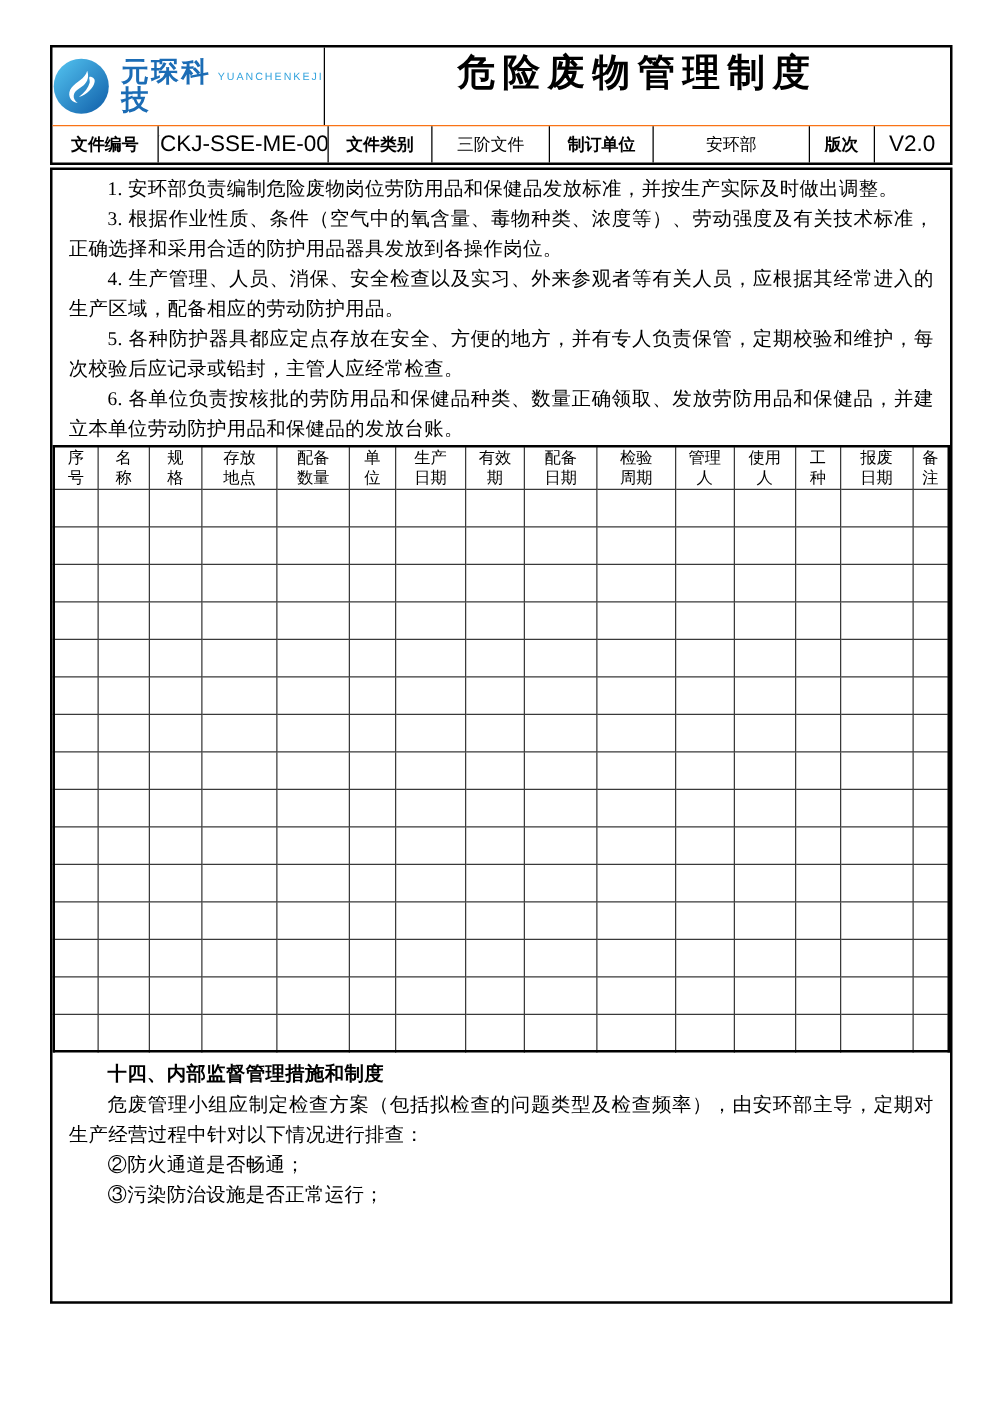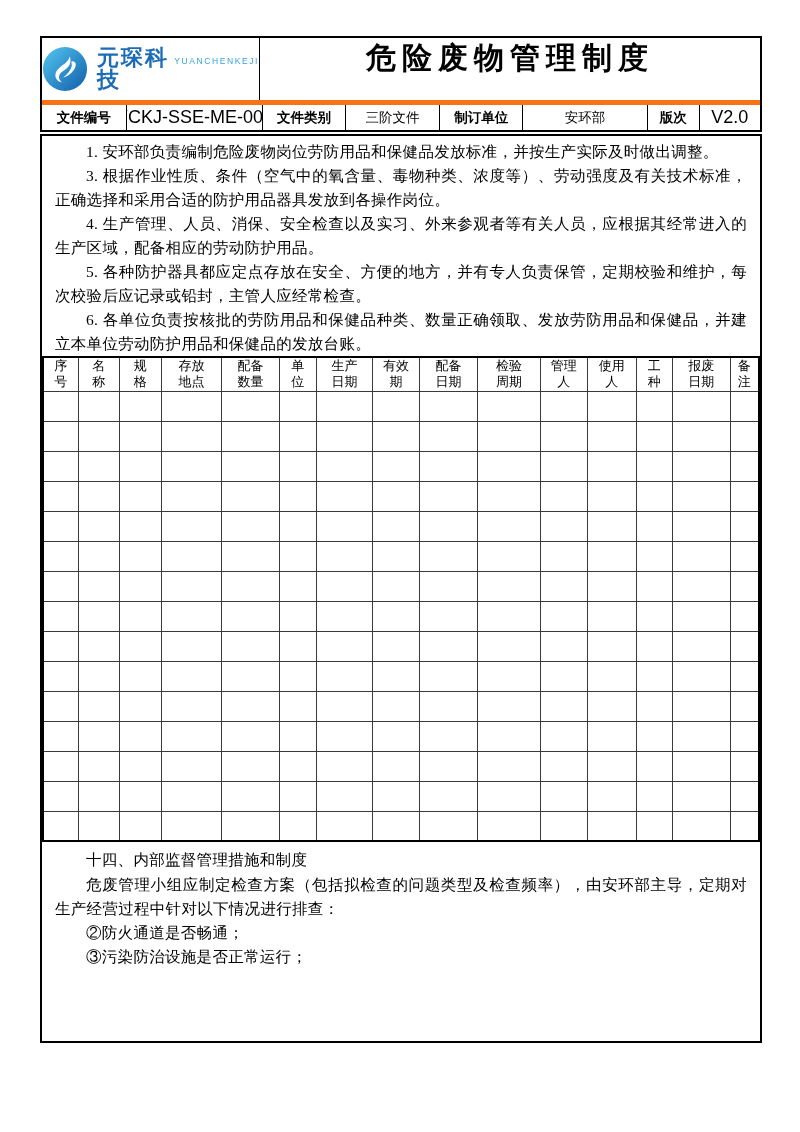--- a/index.html
+++ b/index.html
@@ -25,21 +25,21 @@
     font-family: "Liberation Sans", "DejaVu Sans", sans-serif;
     font-weight: bold; font-size: 22px; letter-spacing: 2px; color: #1b6cb5;
   }
   .logo-sub {
     font-family: "Liberation Sans", "DejaVu Sans", sans-serif;
     font-size: 8.5px; letter-spacing: 1.6px; color: #33a3dd; margin-top: 10px;
   }
   .title-cell { flex: 1; display: flex; align-items: flex-start; justify-content: center; }
   .doc-title { font-size: 30px; font-weight: bold; letter-spacing: 6px; }
 
-  .meta-row { display: flex; height: 30px; border-top: 5px solid #f97316; }
+  .meta-row { display: flex; height: 30px; border-top: 1px solid #f97316; }
   .meta-cell {
     display: flex; align-items: center; justify-content: center;
     border-right: 1px solid #000; font-size: 13.5px; overflow: hidden; white-space: nowrap;
   }
   .meta-cell:last-child { border-right: none; }
   .meta-label { font-weight: bold; }
   .meta-code { font-family: "Liberation Sans", "DejaVu Sans", sans-serif; font-size: 18px; }
   .w1 { width: 11.8%; } .w2 { width: 19.0%; } .w3 { width: 11.5%; } .w4 { width: 13.2%; }
   .w5 { width: 11.5%; } .w6 { width: 17.4%; } .w7 { width: 7.2%; }  .w8 { width: 8.4%; }
 
@@ -57,21 +57,21 @@
   table.ledger { width: 100%; border-collapse: collapse; table-layout: fixed; border: 2px solid #000; }
   table.ledger th, table.ledger td { border: 1px solid #3a3a3a; padding: 0; }
   table.ledger th {
     font-weight: normal; font-size: 13px; line-height: 16px;
     white-space: pre-line; text-align: center; vertical-align: middle; height: 34px;
   }
   table.ledger td { height: 30px; }
 
   .section-block { padding: 2px 13px 0 13px; }
   .section-heading {
-    margin: 3px 0 0 0; font-size: 15.5px; font-weight: normal;
+    margin: 3px 0 0 0; font-size: 15.5px; font-weight: bold;
     line-height: 26px; text-indent: 2em; letter-spacing: 0.3px;
   }
   .item { margin: 0; text-indent: 2em; font-size: 15.5px; line-height: 23.5px; letter-spacing: 0.3px; }
 </style>
 </head>
 <body>
 
 <div class="doc">
 
   <div class="header-box">

